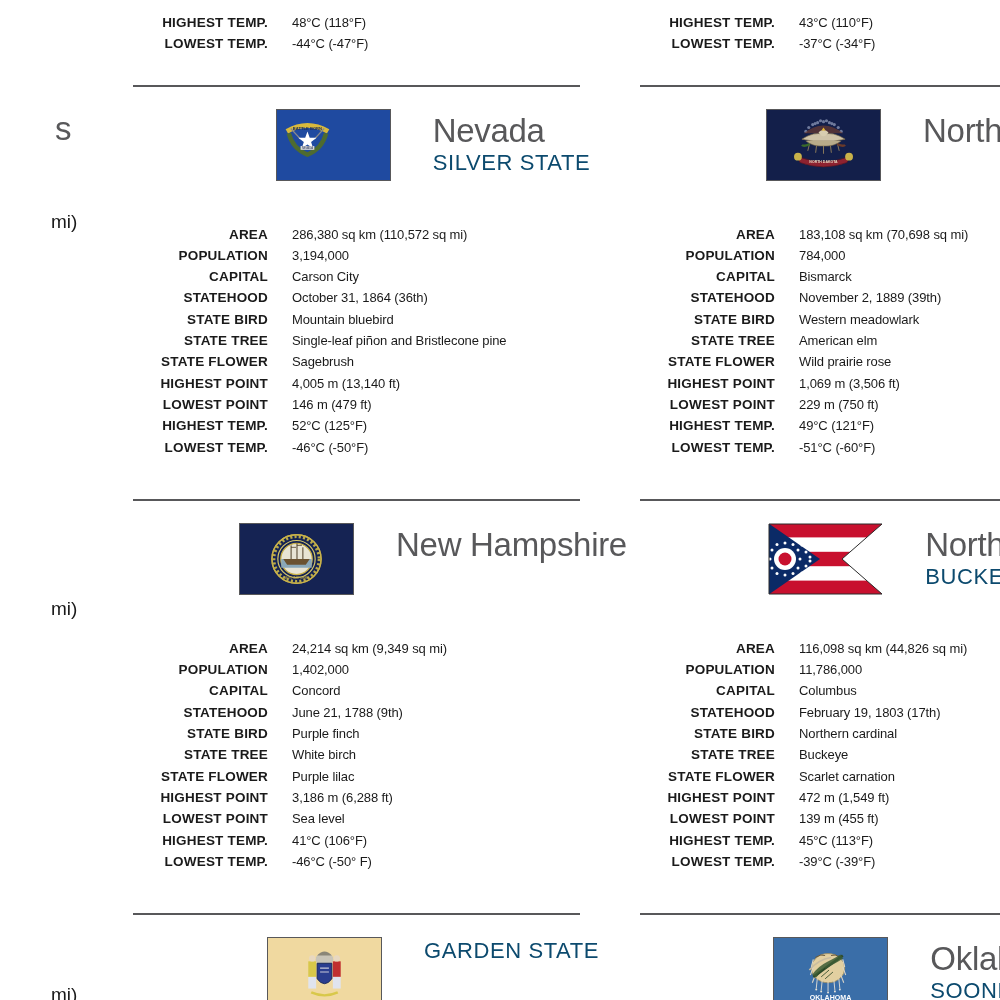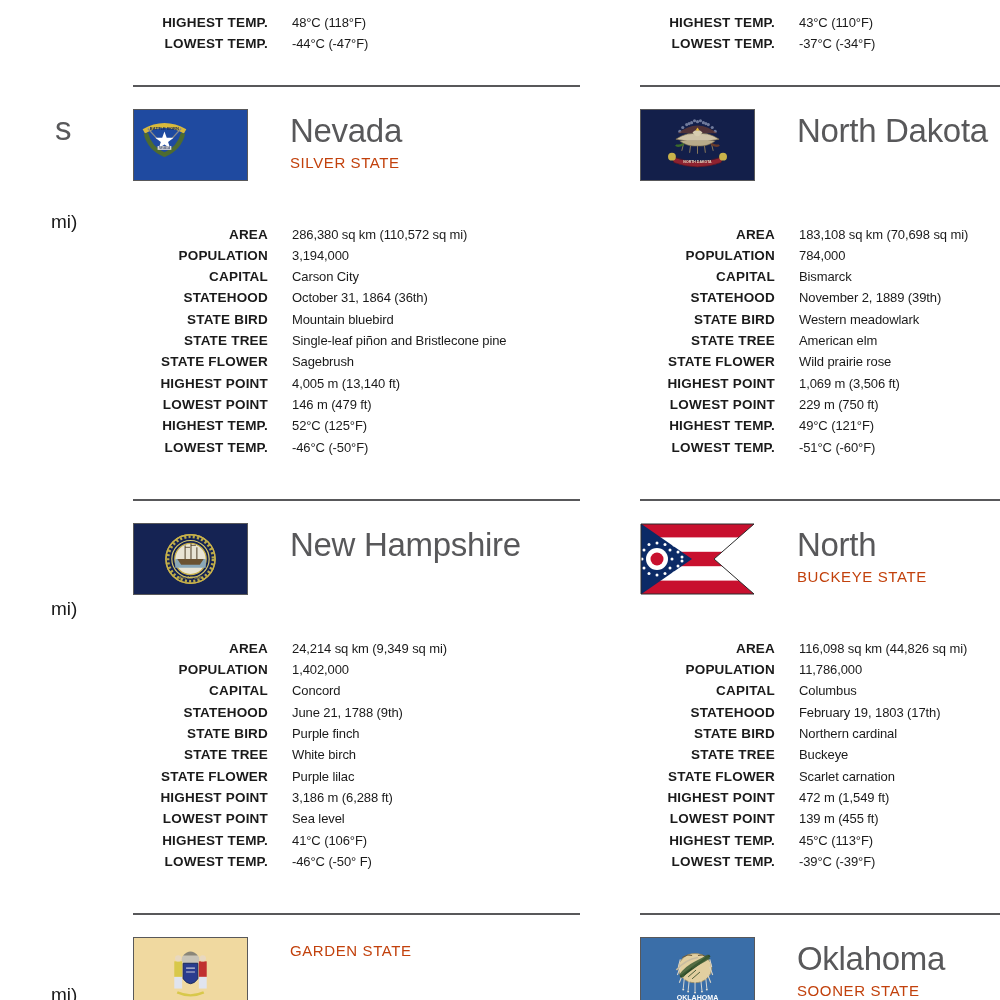--- a/index.html
+++ b/index.html
@@ -40,20 +40,21 @@
     height: 2px;
     background: #58585a;
     width: 447px;
     margin: 0 0 22px 0;
   }
 
   .head {
     display: flex;
     align-items: flex-start;
     height: 82px;
+    justify-content: center;
   }
   .flag {
     width: 115px;
     height: 72px;
     flex: 0 0 115px;
     border: 1px solid #58585a;
     box-sizing: border-box;
     position: relative;
     overflow: hidden;
   }
@@ -63,22 +64,22 @@
   }
   .state-name {
     font-size: 33px;
     color: #58585a;
     font-weight: 400;
     letter-spacing: -0.3px;
     line-height: 40px;
     white-space: nowrap;
   }
   .state-nick {
-    font-size: 15px;
-    color: #c2410c;
+    font-size: 22px;
+    color: #0c4a6e;
     letter-spacing: 0.6px;
     line-height: 24px;
     white-space: nowrap;
   }
 
   
   .facts {
     margin-top: 36px;
     border-collapse: collapse;
   }

